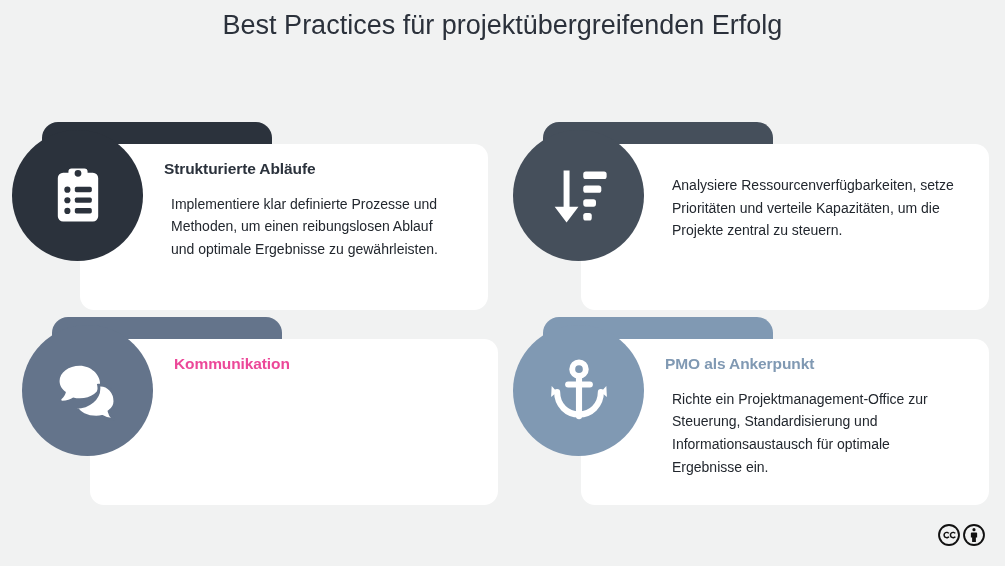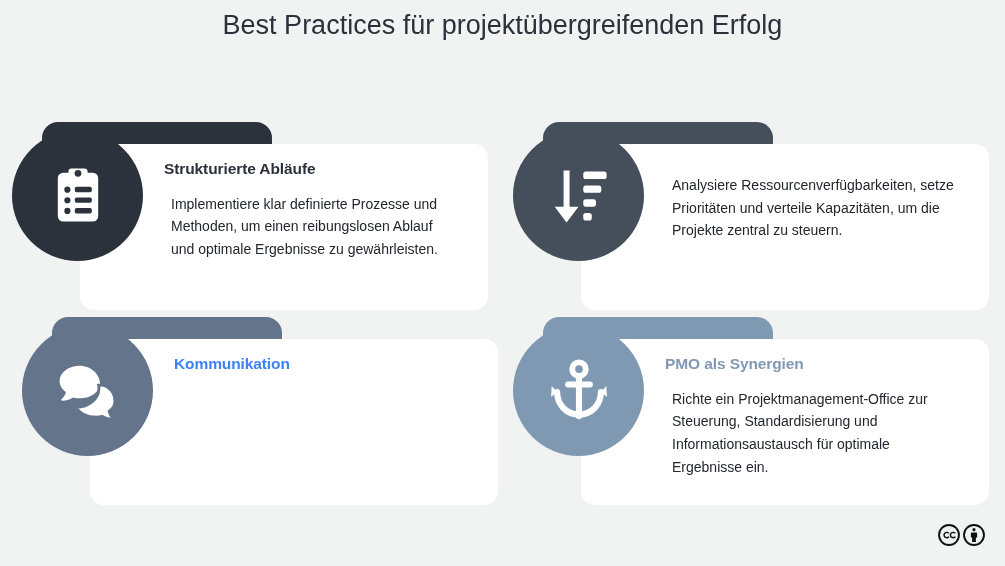--- a/index.html
+++ b/index.html
@@ -162,36 +162,36 @@
           <rect x="36" y="35" width="12" height="7" rx="2.4"></rect>
           <rect x="36" y="48" width="8" height="7" rx="2.4"></rect>
         </svg>
       </span>
     </div>
   </div>
 
   <div class="card c2">
     <div class="tab" style="background: rgb(100, 116, 139);"></div>
     <div class="panel">
-      <h3 class="card-title" style="color: #3b82f6;">Kommunikation</h3>
+      <h3 class="card-title" style="color: #ec4899;">Kommunikation</h3>
     </div>
     <div class="circle" style="background: rgb(100, 116, 139);">
       <span>
         <svg width="70" height="70" viewBox="0 0 64 64" fill="#ffffff" aria-hidden="true">
           <path d="M24.5 9C14.3 9 6 15.2 6 22.9c0 4 2.2 7.6 5.8 10.1-.5 2.6-1.9 4.7-3.9 6.3-.6.5-.3 1.5.5 1.5 4.2 0 7.6-1.3 10-2.9 1.9.5 4 .8 6.1.8 10.2 0 18.5-6.2 18.5-13.8S34.7 9 24.5 9z"></path>
           <path d="M43.5 26.6c-.6 0-1.2 0-1.8.1.2 1 .3 2 .3 3 0 9.4-9.2 16.8-20.7 17.3 2.5 5.2 9.7 9 18.2 9 2 0 3.9-.2 5.6-.7 2.2 1.5 5.4 2.7 9.3 2.7.8 0 1.1-1 .5-1.5-1.8-1.5-3.2-3.4-3.6-5.8 3.3-2.3 5.3-5.6 5.3-9.3 0-8.2-5.9-14.8-13.1-14.8z" stroke="#64748b" stroke-width="2.6"></path>
         </svg>
       </span>
     </div>
   </div>
 
   <div class="card c3">
     <div class="tab" style="background: rgb(128, 153, 179);"></div>
     <div class="panel">
-      <h3 class="card-title" style="color: rgb(128, 153, 179);">PMO als Synergien</h3>
+      <h3 class="card-title" style="color: rgb(128, 153, 179);">PMO als Ankerpunkt</h3>
       <p class="card-body">Richte ein Projektmanagement-Office zur Steuerung, Standardisierung und Informationsaustausch für optimale Ergebnisse ein.</p>
     </div>
     <div class="circle" style="background: rgb(128, 153, 179);">
       <span>
         <svg width="70" height="70" viewBox="0 0 64 64" fill="none" stroke="#ffffff" aria-hidden="true">
           <circle cx="32" cy="12" r="6.2" stroke-width="5.4"></circle>
           <path d="M32 18.5V55" stroke-width="5.6" stroke-linecap="round"></path>
           <path d="M22 26h20" stroke-width="5.4" stroke-linecap="round"></path>
           <path d="M12 33c0 12 9 20.5 20 20.5S52 45 52 33" stroke-width="5.6" stroke-linecap="round"></path>
           <path d="M12 33l-5.5 4.5L7 27.5z" fill="#ffffff" stroke="none"></path>

